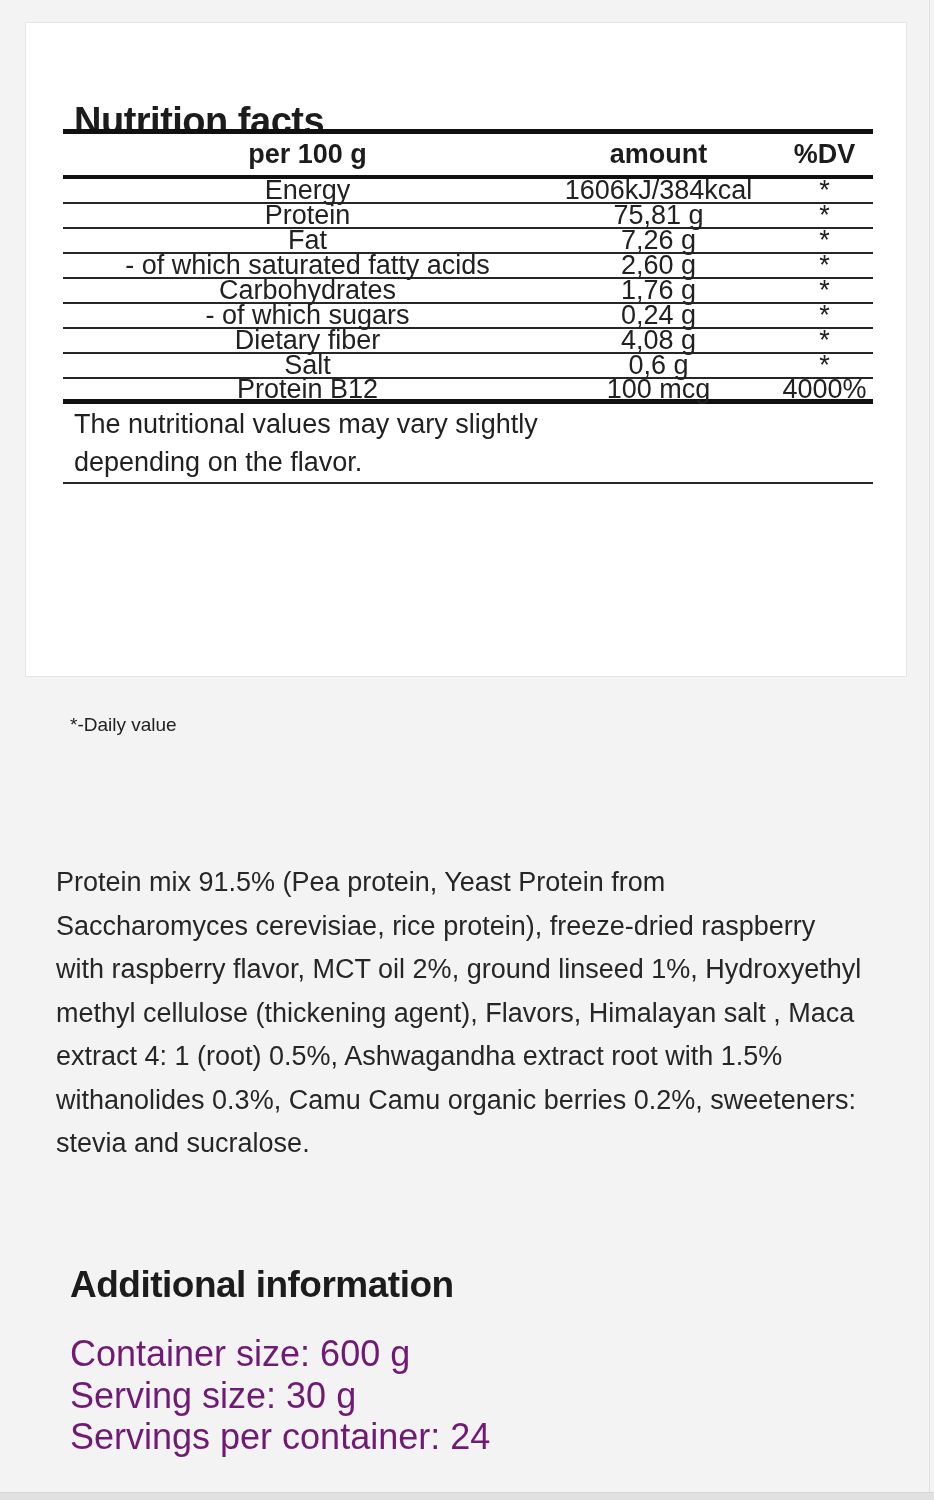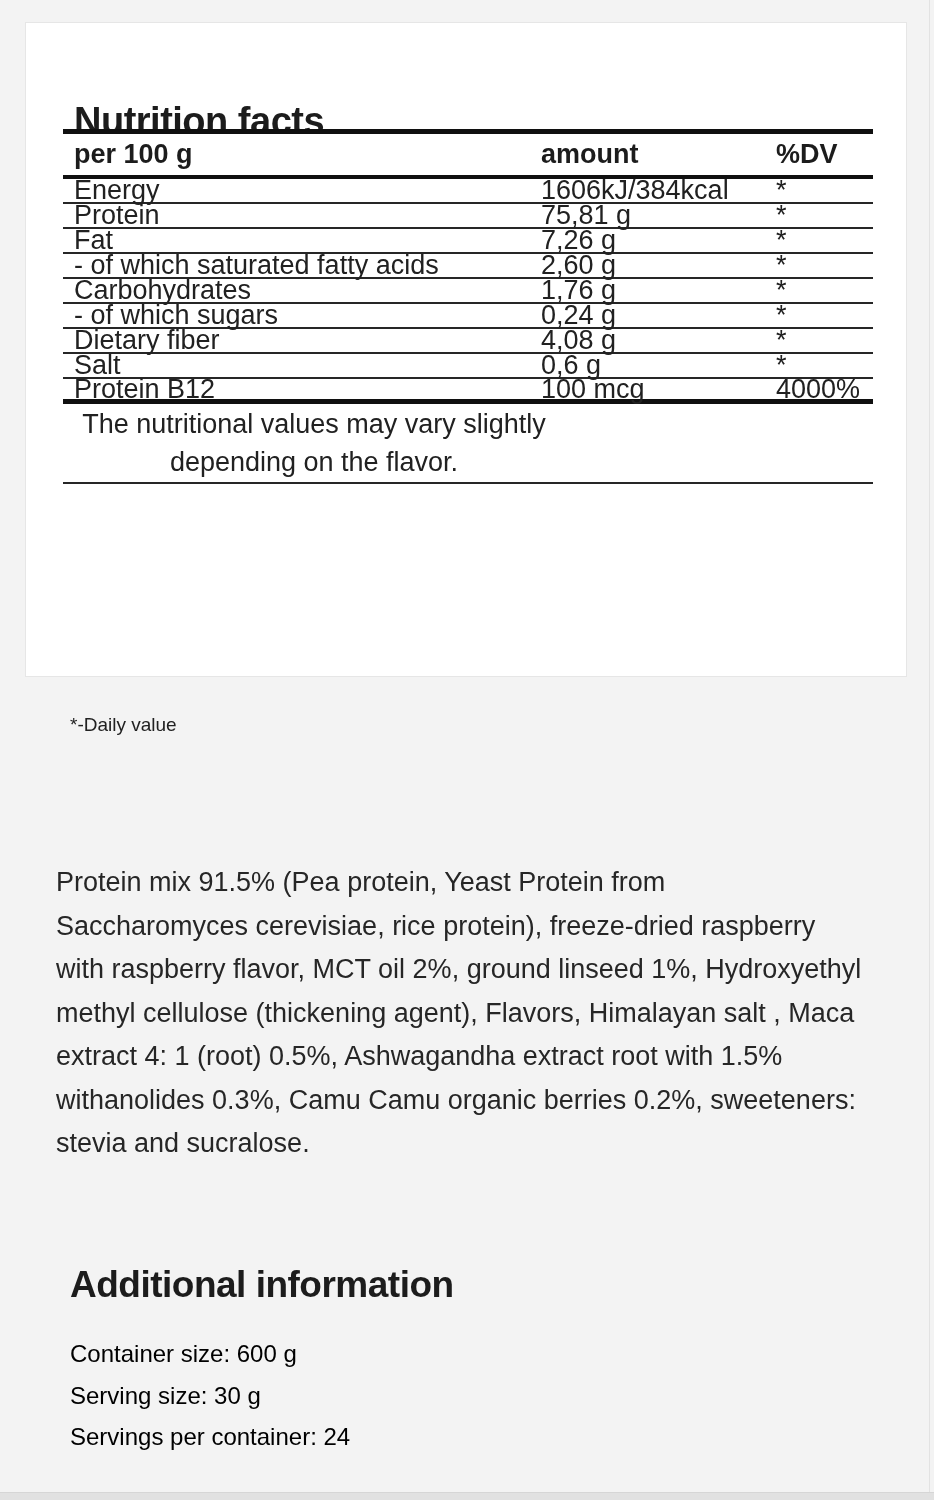--- a/index.html
+++ b/index.html
@@ -48,30 +48,29 @@
     font-weight: 700;
     color: #1c1c1c;
   }
   .nrow {
     display: flex;
     align-items: center;
     height: 25px;
     border-bottom: 2px solid #262626;
   }
   .nrow.last { border-bottom: 5px solid #101010; }
-  .c { white-space: nowrap; }
+  .c { white-space: nowrap; text-align: center; }
   .c.name   { width: 478px; padding-left: 11px; }
   .c.amount { width: 235px; }
   .c.dv     { flex: 1; }
   .nnote {
     border-bottom: 2px solid #262626;
     padding: 1px 0 1px 11px;
     line-height: 38px;
     max-width: 810px;
-    text-align: center;
   }
   .nnote .note-inner { max-width: 480px; }
 
   
   .daily-note {
     position: absolute;
     left: 70px; top: 707px;
     font-size: 19px;
     line-height: 36px;
   }
@@ -89,23 +88,23 @@
     position: absolute;
     left: 56px; top: 861px;
     width: 806px;
     font-size: 27px;
     line-height: 43.5px;
     color: #262626;
   }
   .additional-list {
     position: absolute;
     left: 70px; top: 1333px;
-    font-size: 24px;
+    font-size: 36px;
     line-height: 41.5px;
-    color: #000000;
+    color: #701a75;
   }
 
   
   .bottom-strip {
     position: absolute;
     left: 0; top: 1492px;
     width: 934px; height: 8px;
     background: #e1e1e1;
     border-top: 1px solid #d6d6d6;
   }

